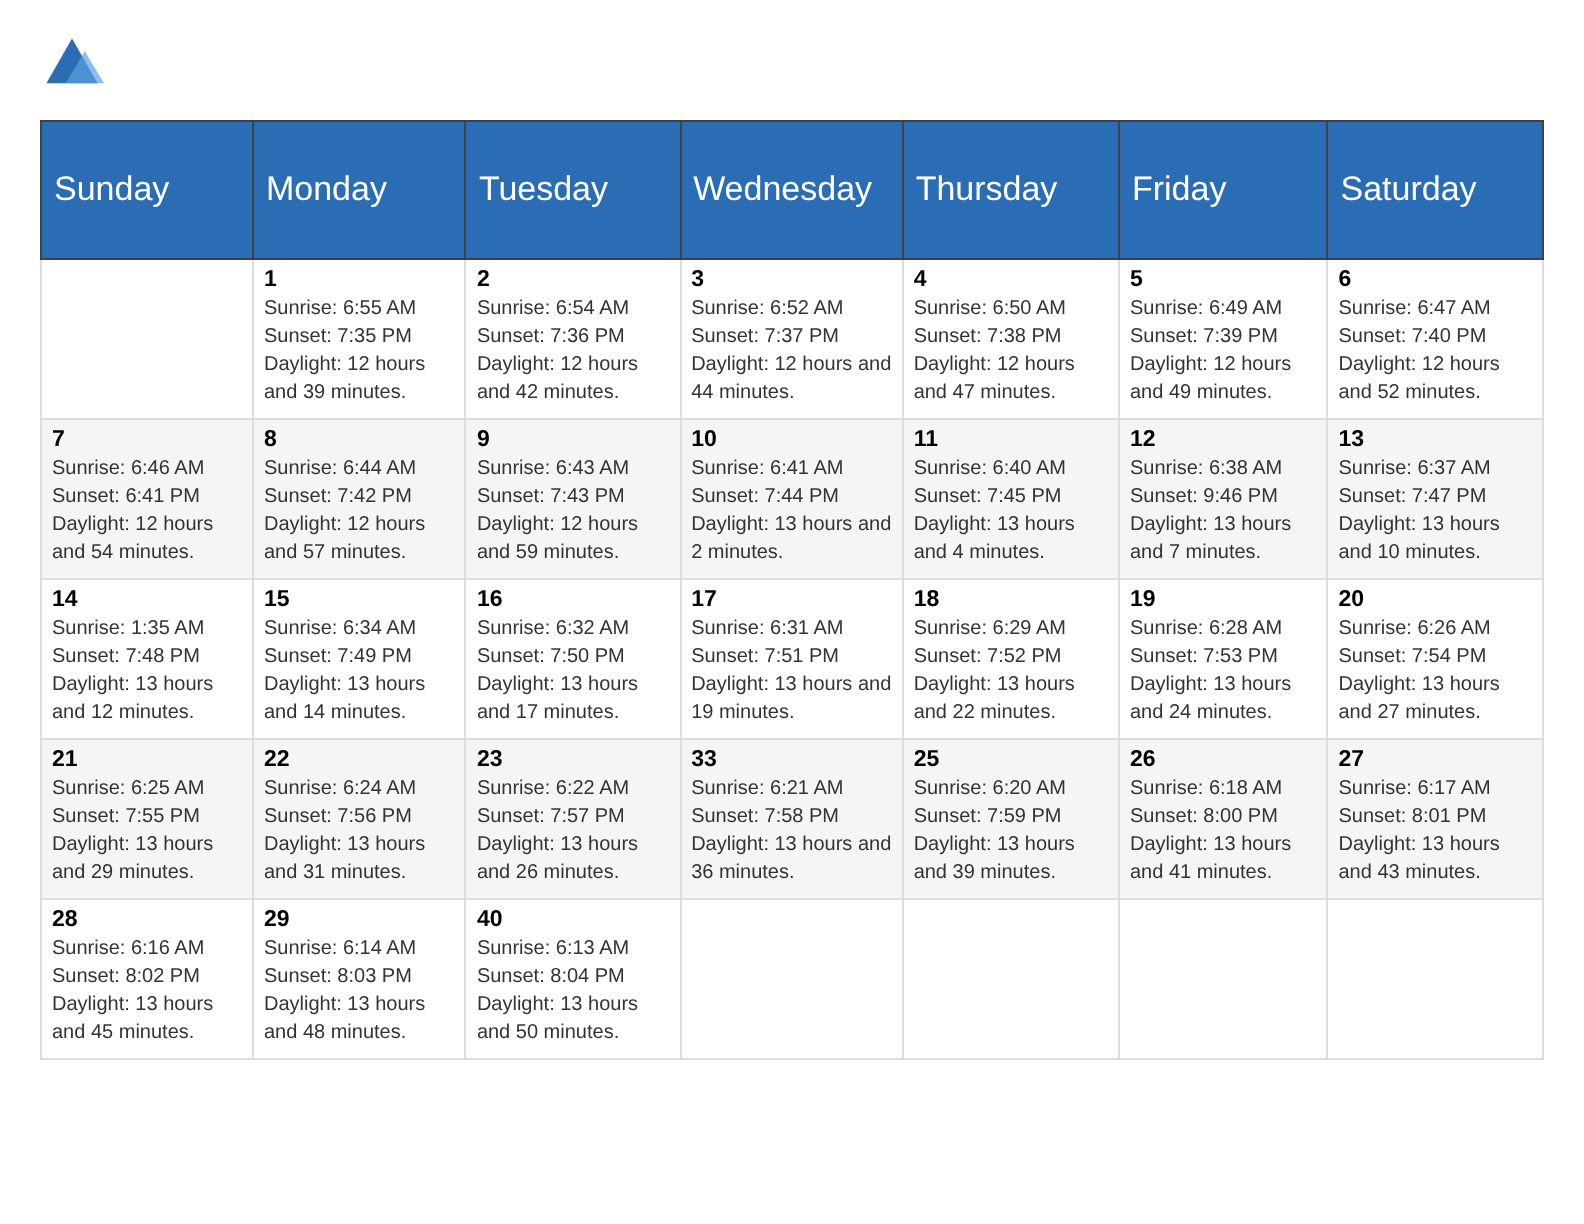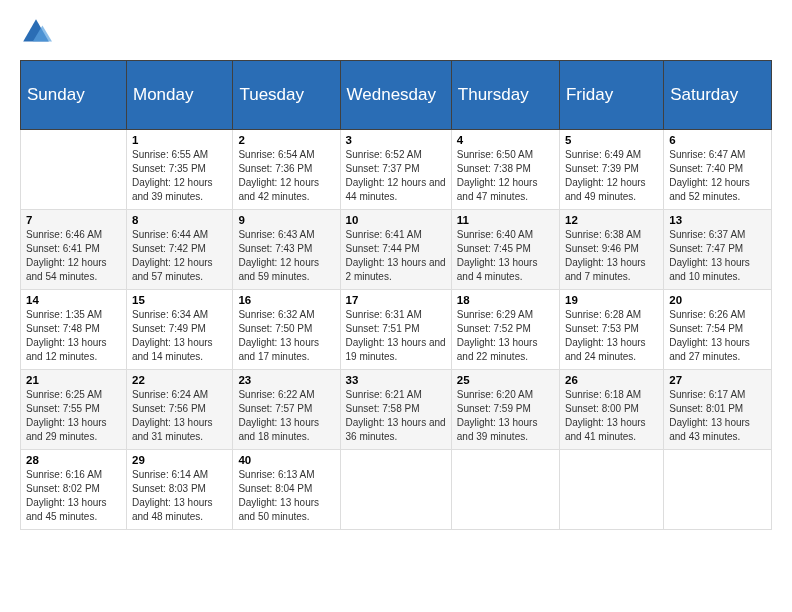--- a/index.html
+++ b/index.html
@@ -316,21 +316,21 @@
           <span>Sunrise: 6:24 AM</span><br>
           <span>Sunset: 7:56 PM</span><br>
           <span>Daylight: 13 hours and 31 minutes.</span>
         </div>
       </td>
           <td>
         <span class="day-number">23</span>
         <div class="day-info">
           <span>Sunrise: 6:22 AM</span><br>
           <span>Sunset: 7:57 PM</span><br>
-          <span>Daylight: 13 hours and 18 minutes.</span>
+          <span>Daylight: 13 hours and 26 minutes.</span>
         </div>
       </td>
           <td>
         <span class="day-number">33</span>
         <div class="day-info">
           <span>Sunrise: 6:21 AM</span><br>
           <span>Sunset: 7:58 PM</span><br>
           <span>Daylight: 13 hours and 36 minutes.</span>
         </div>
       </td>

